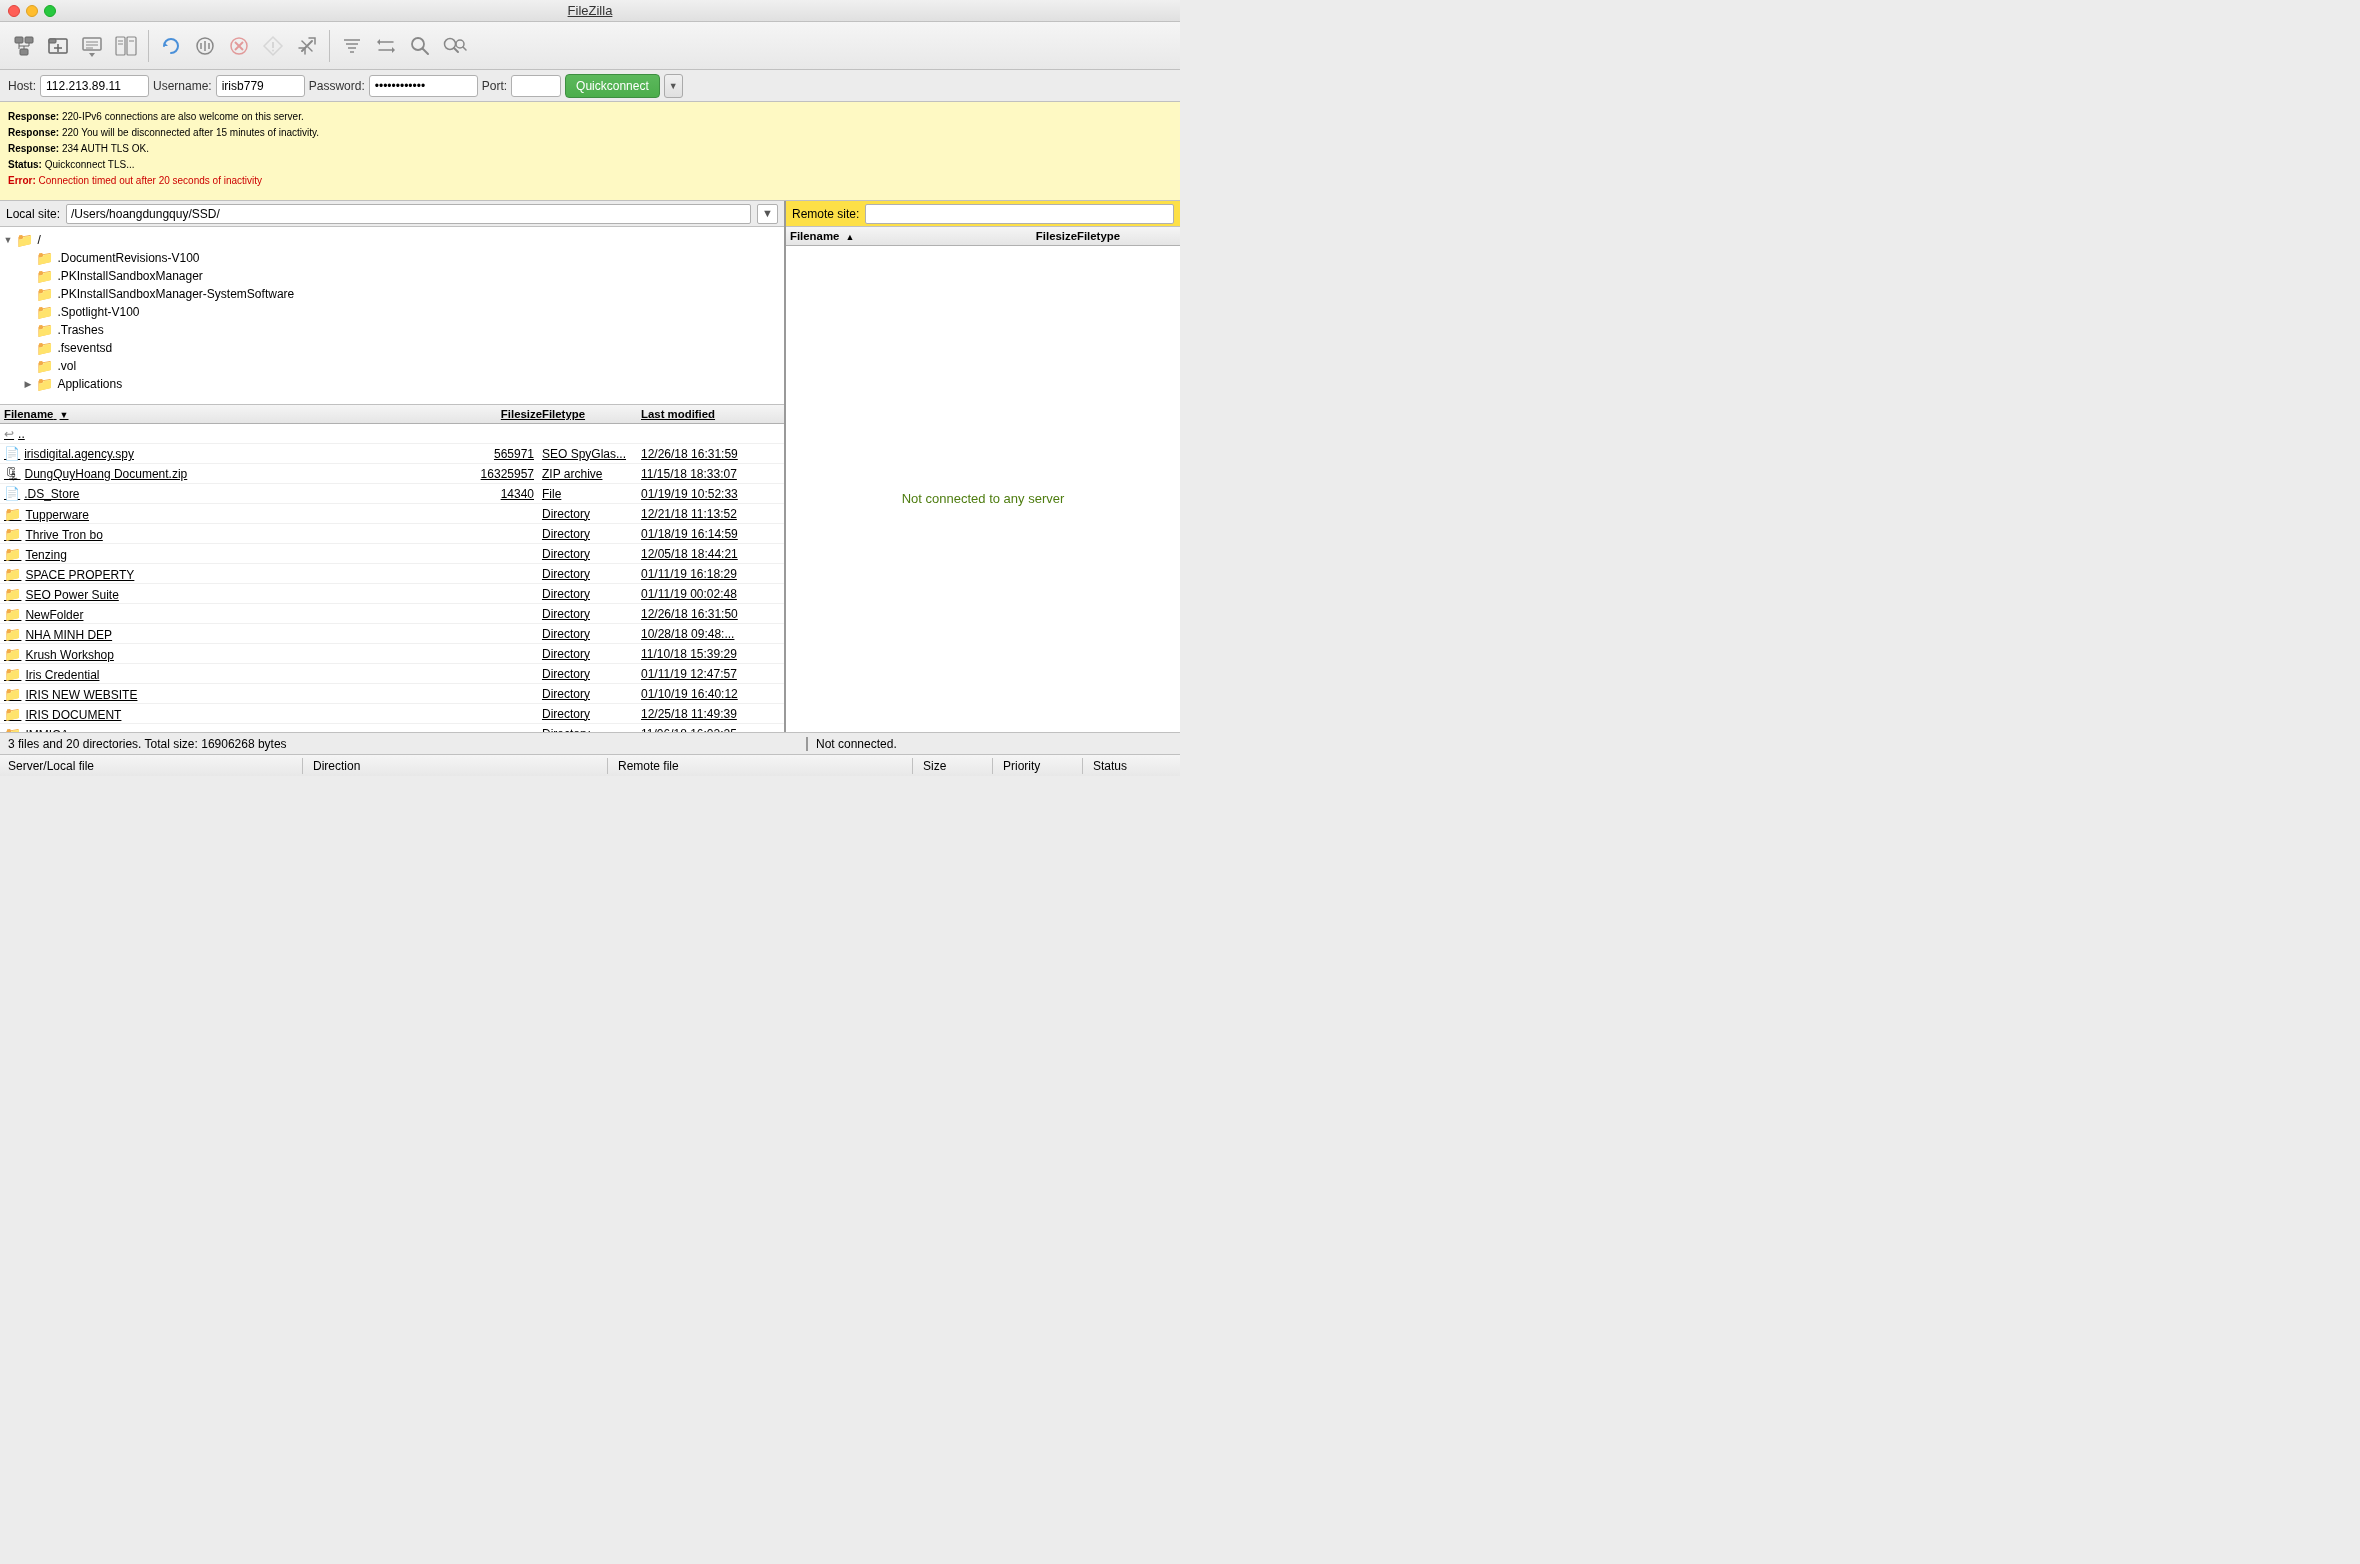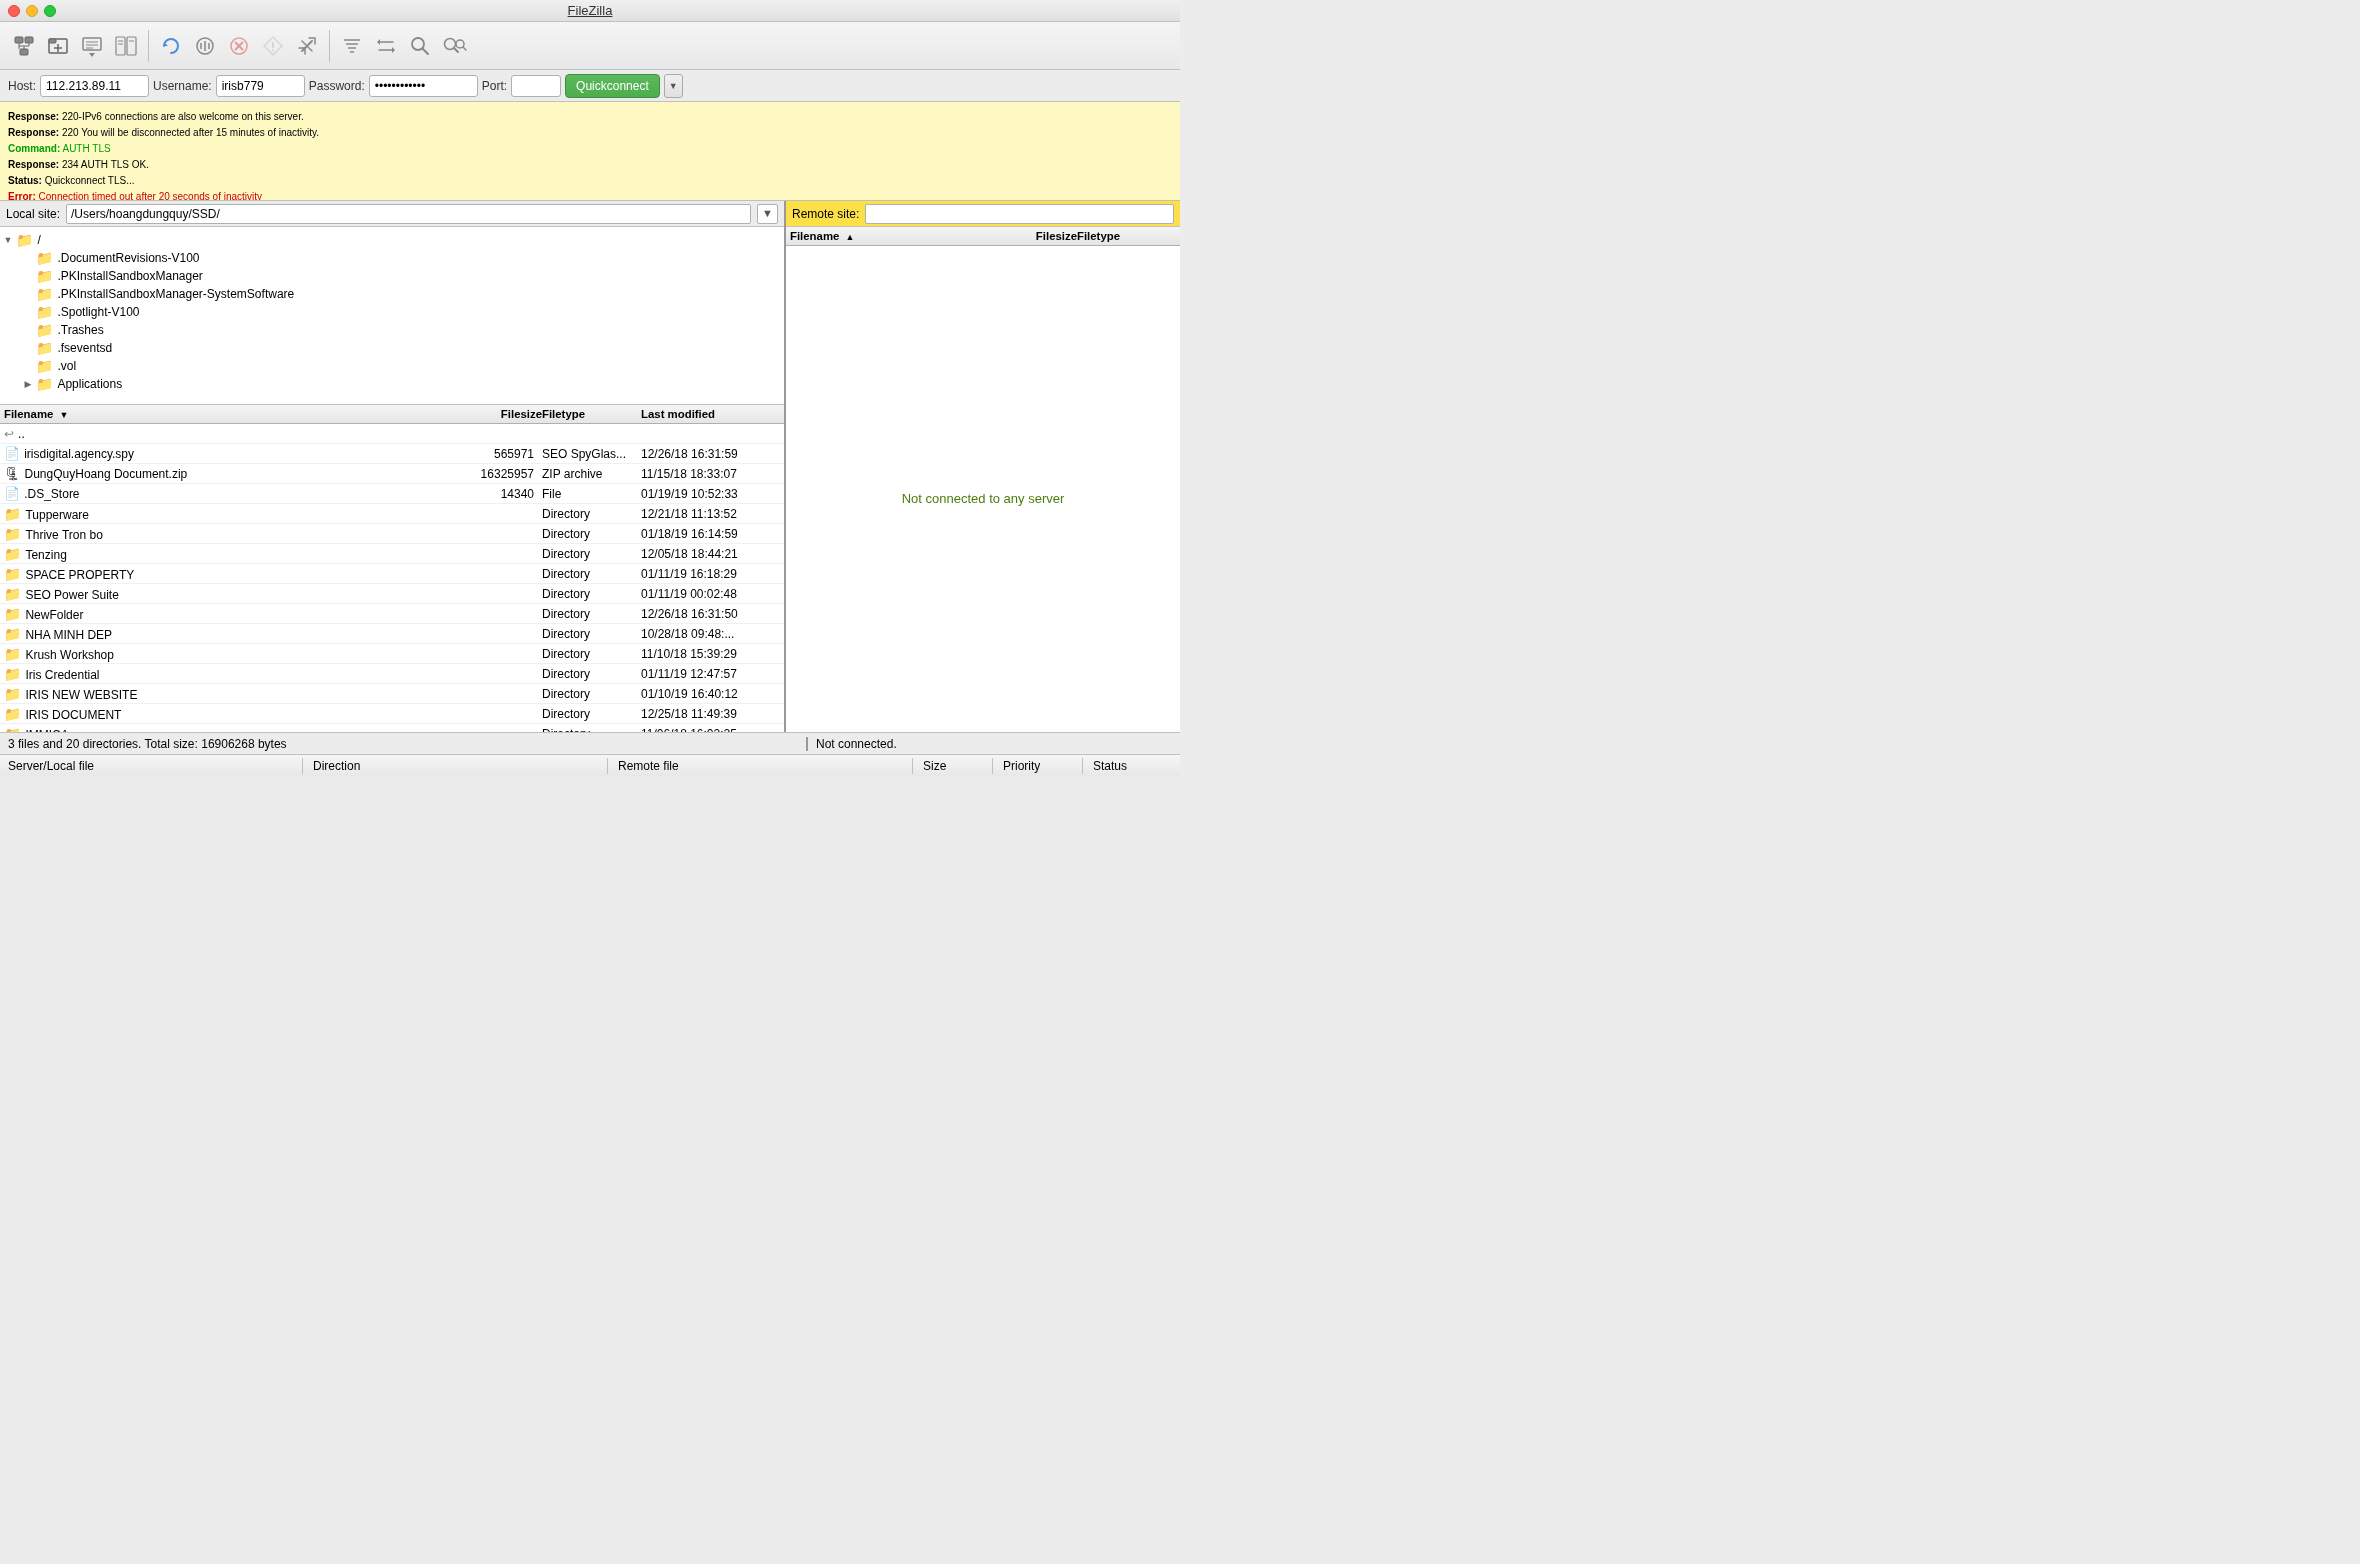--- a/index.html
+++ b/index.html
@@ -193,20 +193,21 @@
     .folder-icon { color: #e8a000; margin-right: 4px; font-size: 14px; }
     .tree-label { font-size: 12px; }
     .tree-indent { padding-left: 20px; }
 
     
     #local-files {
       background: #fff;
       flex: 1;
       overflow-y: auto;
       font-size: 12px;
+      text-decoration: underline;
     }
 
     
     .col-header {
       display: flex;
       background: linear-gradient(to bottom, #f5f5f5, #e5e5e5);
       border-bottom: 1px solid #b0b0b0;
       padding: 3px 4px;
       font-weight: 600;
       font-size: 11.4px;
@@ -436,24 +437,20 @@
 </div>
 
 <div id="logarea">
   <div class="log-response">
     <span class="log-label">Response:</span>
     <span> 220-IPv6 connections are also welcome on this server.</span>
   </div>
   <div class="log-response">
     <span class="log-label">Response:</span>
     <span> 220 You will be disconnected after 15 minutes of inactivity.</span>
-  </div>
-  <div class="log-command">
-    <span class="log-label">Command:</span>
-    <span> AUTH TLS</span>
   </div>
   <div class="log-response">
     <span class="log-label">Response:</span>
     <span> 234 AUTH TLS OK.</span>
   </div>
   <div class="log-status">
     <span class="log-label">Status:</span>
     <span> Quickconnect TLS...</span>
   </div>
   <div class="log-error">

